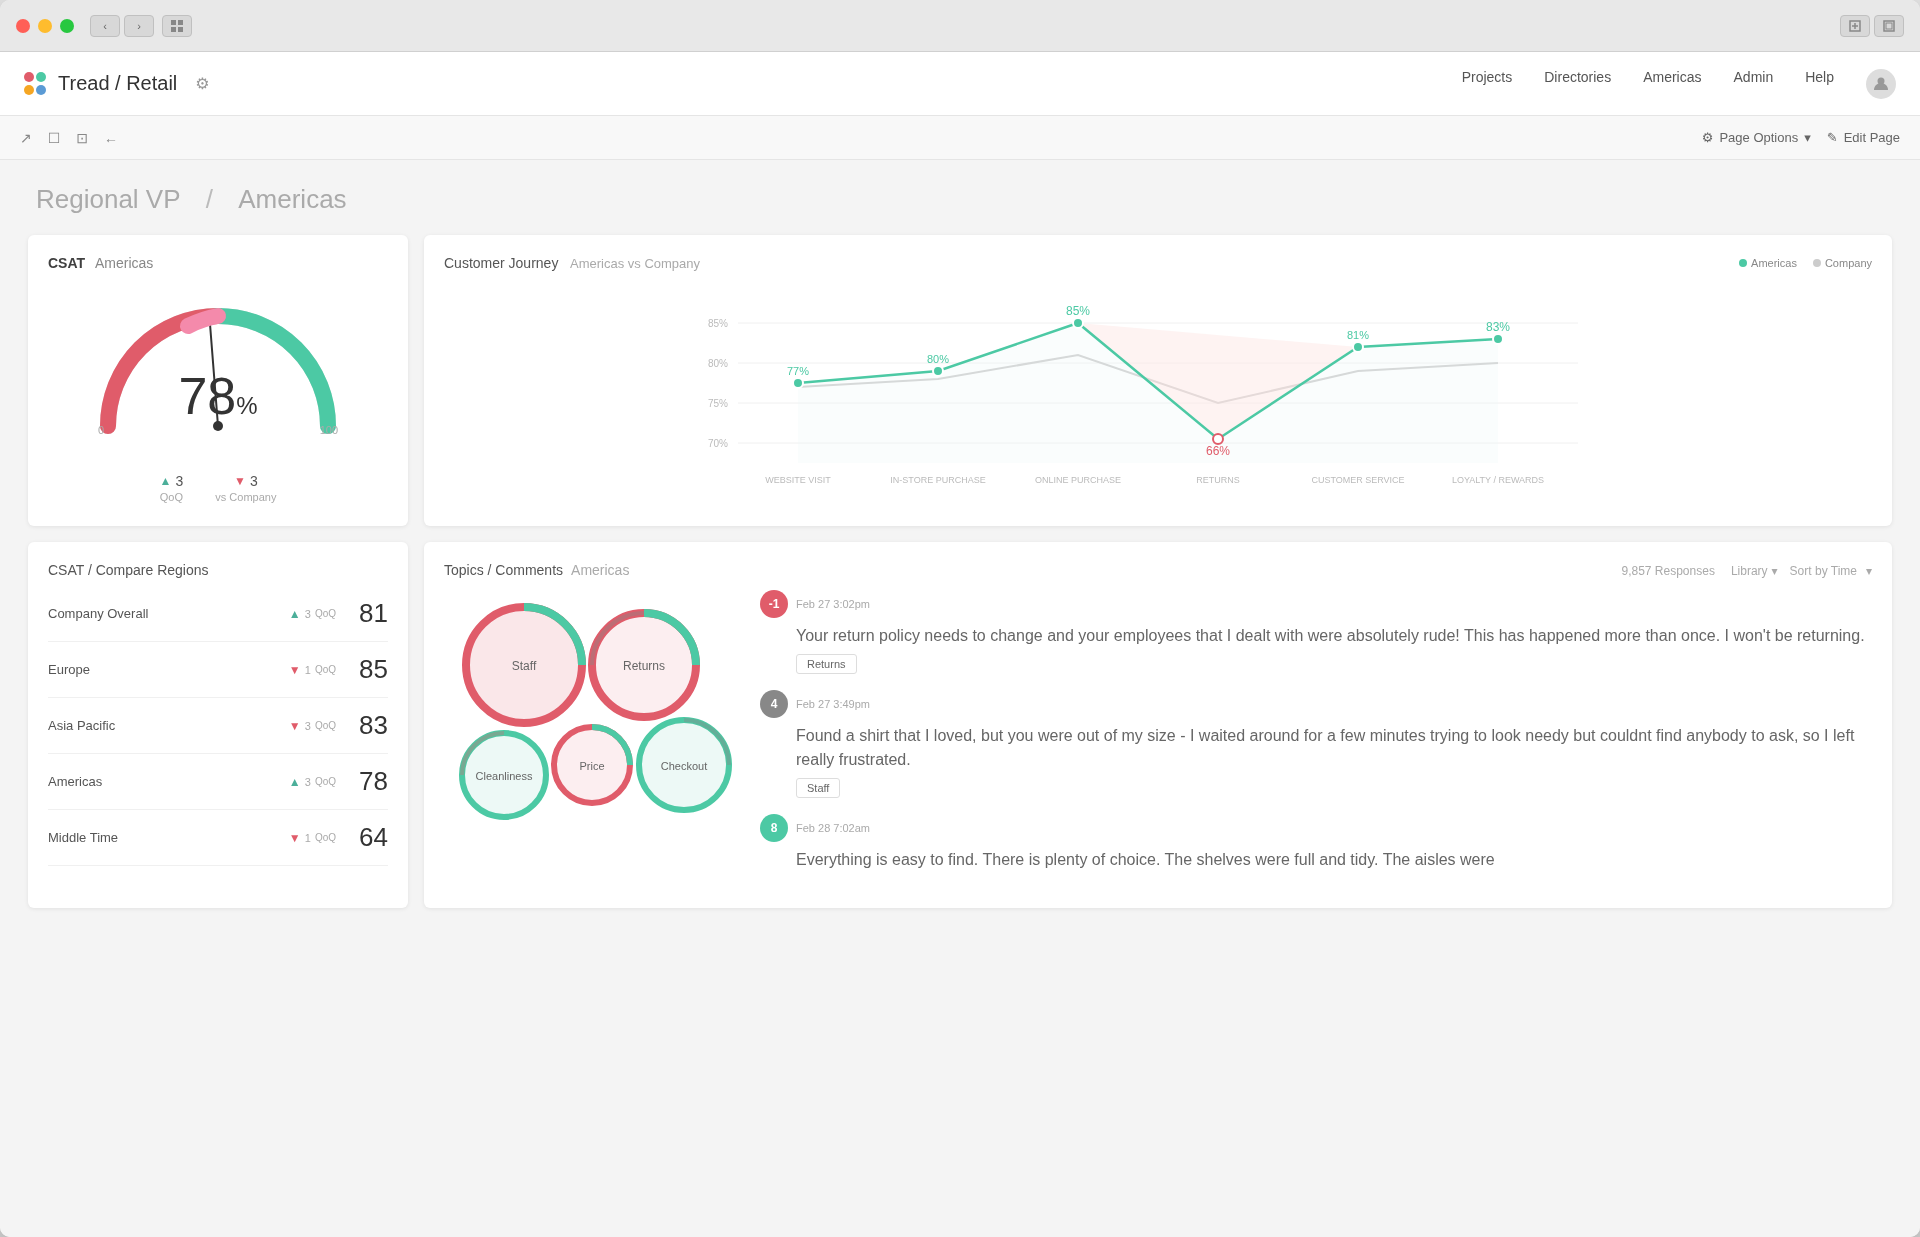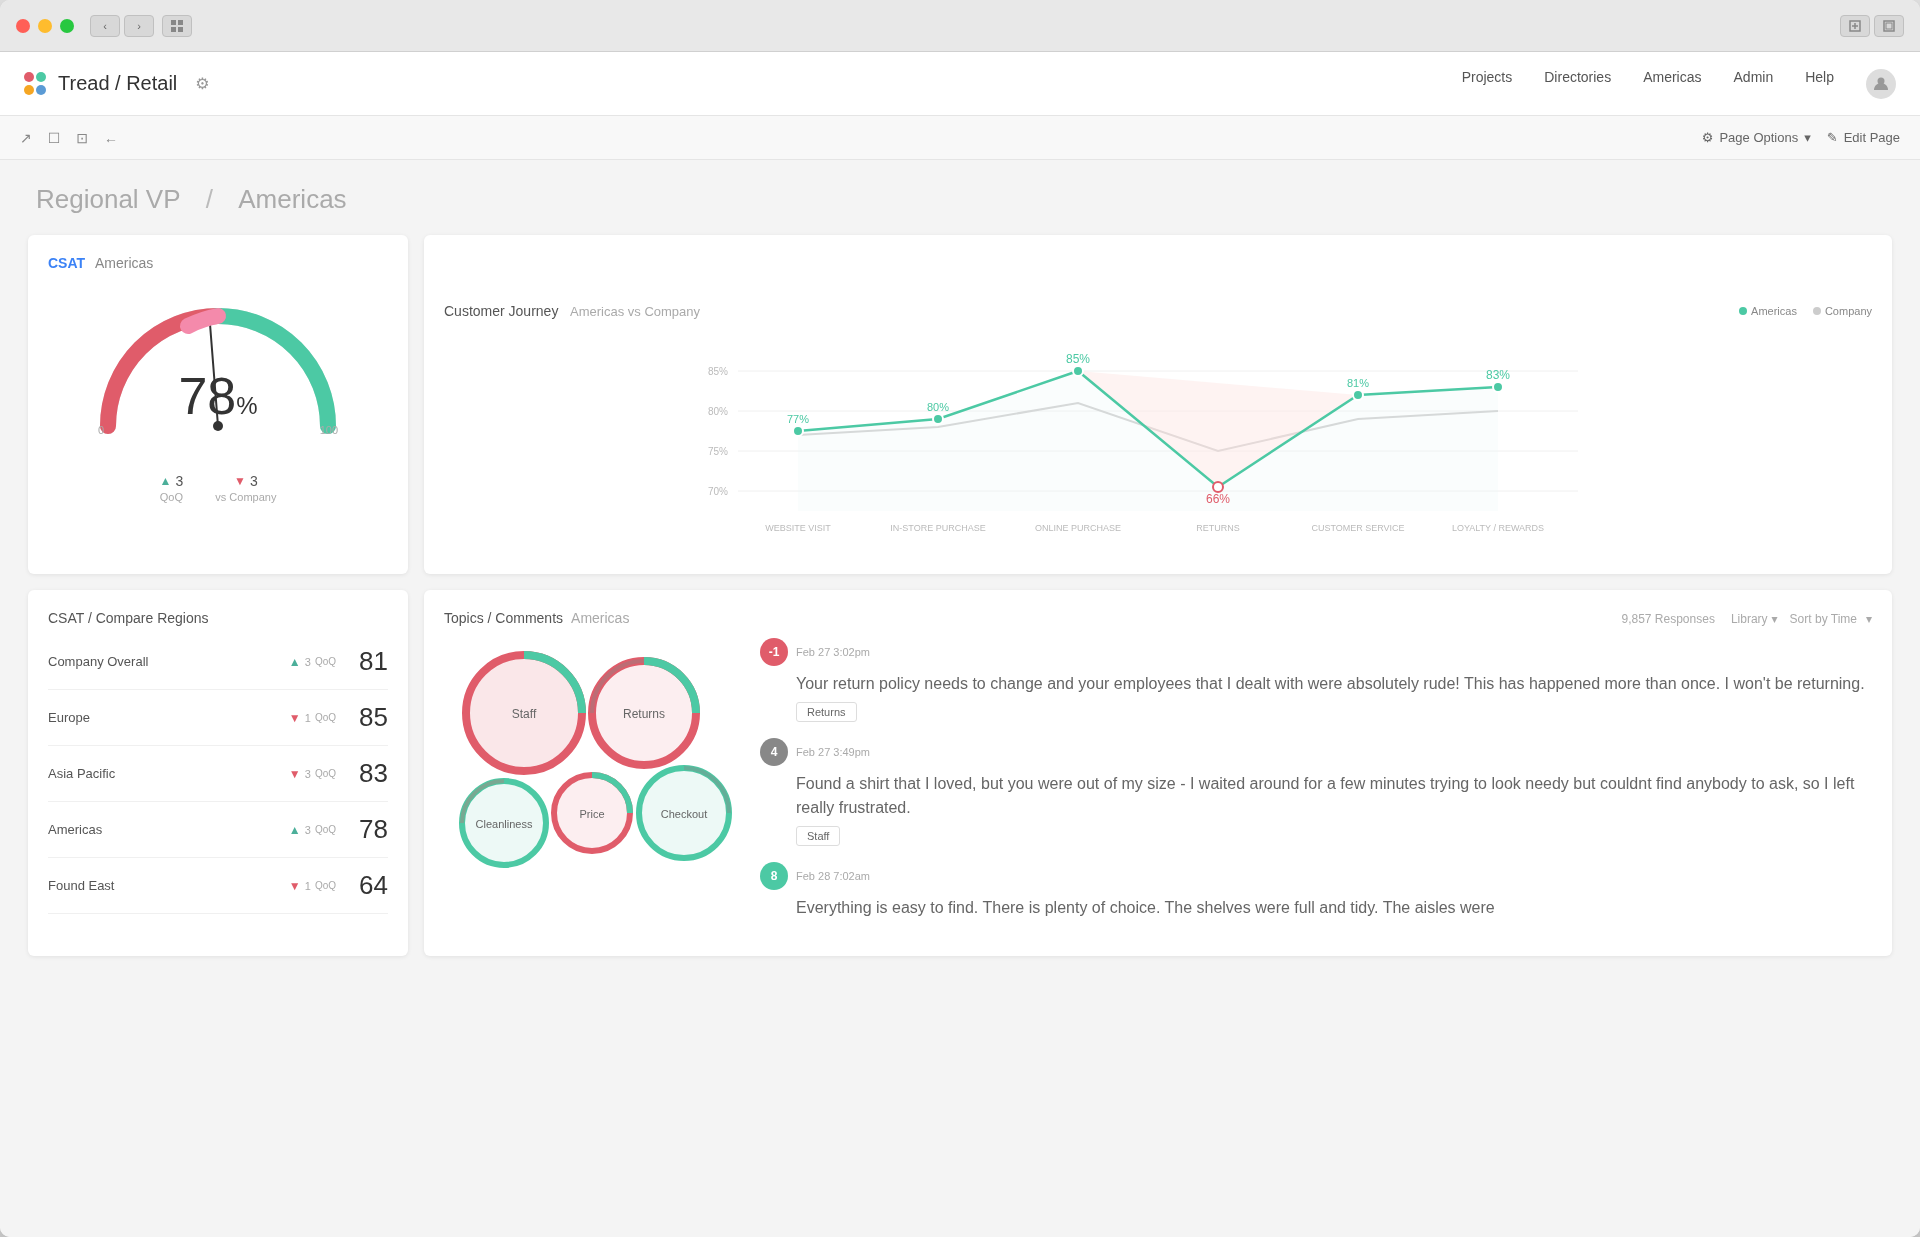--- a/index.html
+++ b/index.html
@@ -97,38 +97,38 @@
     
     .dashboard-grid { display: grid; grid-template-columns: 380px 1fr; gap: 16px; }
     .card {
       background: #fff;
       border-radius: 6px;
       box-shadow: 0 1px 4px rgba(0,0,0,0.08);
       padding: 20px;
       overflow: hidden;
     }
     .card-title { font-size: 14px; color: #888; font-weight: 400; margin-bottom: 4px; }
-    .card-title strong { color: #3b82f6; }
+    .card-title strong { color: #404040; }
 
     
     .csat-container { display: flex; flex-direction: column; align-items: center; }
     .gauge-wrapper { position: relative; width: 260px; height: 140px; margin: 21px auto; }
     .gauge-value { position: absolute; bottom: 10px; left: 50%; transform: translateX(-50%); font-size: 52px; font-weight: 300; color: #333; }
     .gauge-pct { font-size: 24px; font-weight: 300; }
     .gauge-min { position: absolute; bottom: 0; left: 10px; font-size: 11px; color: #aaa; }
     .gauge-max { position: absolute; bottom: 0; right: 10px; font-size: 11px; color: #aaa; }
     .csat-metrics { display: flex; gap: 32px; margin-top: 16px; justify-content: center; }
     .metric-item { text-align: center; }
     .metric-val { display: flex; align-items: center; gap: 4px; font-size: 14px; color: #555; justify-content: center; }
     .metric-label { font-size: 11px; color: #aaa; margin-top: 2px; }
     .arrow-up { color: #4caf9a; font-size: 12px; }
     .arrow-down { color: #e05c6a; font-size: 12px; }
 
     
-    .journey-header { display: flex; justify-content: space-between; margin-bottom: 12px; margin-top: 48px; }
+    .journey-header { display: flex; justify-content: space-between; margin-bottom: 12px; }
     .journey-legend { display: flex; gap: 16px; align-items: center; font-size: 11px; color: #888; }
     .legend-dot { width: 8px; height: 8px; border-radius: 50%; display: inline-block; margin-right: 4px; }
 
     
     .region-row {
       display: flex; align-items: center;
       padding: 12px 0;
       border-bottom: 1px solid #f0f0f0;
     }
     .region-name { flex: 1; font-size: 13px; color: #555; }
@@ -393,21 +393,21 @@
             <span class="region-name">Americas</span>
             <span class="region-trend">
               <span class="arrow-up">▲</span>
               <span>3</span>
               <span style="font-size:10px;">QoQ</span>
             </span>
             <span class="region-score">78</span>
           </div>
 
           <div class="region-row">
-            <span class="region-name">Found East</span>
+            <span class="region-name">Middle Time</span>
             <span class="region-trend">
               <span class="arrow-down">▼</span>
               <span>1</span>
               <span style="font-size:10px;">QoQ</span>
             </span>
             <span class="region-score">64</span>
           </div>
         </div>
       </div>
 

